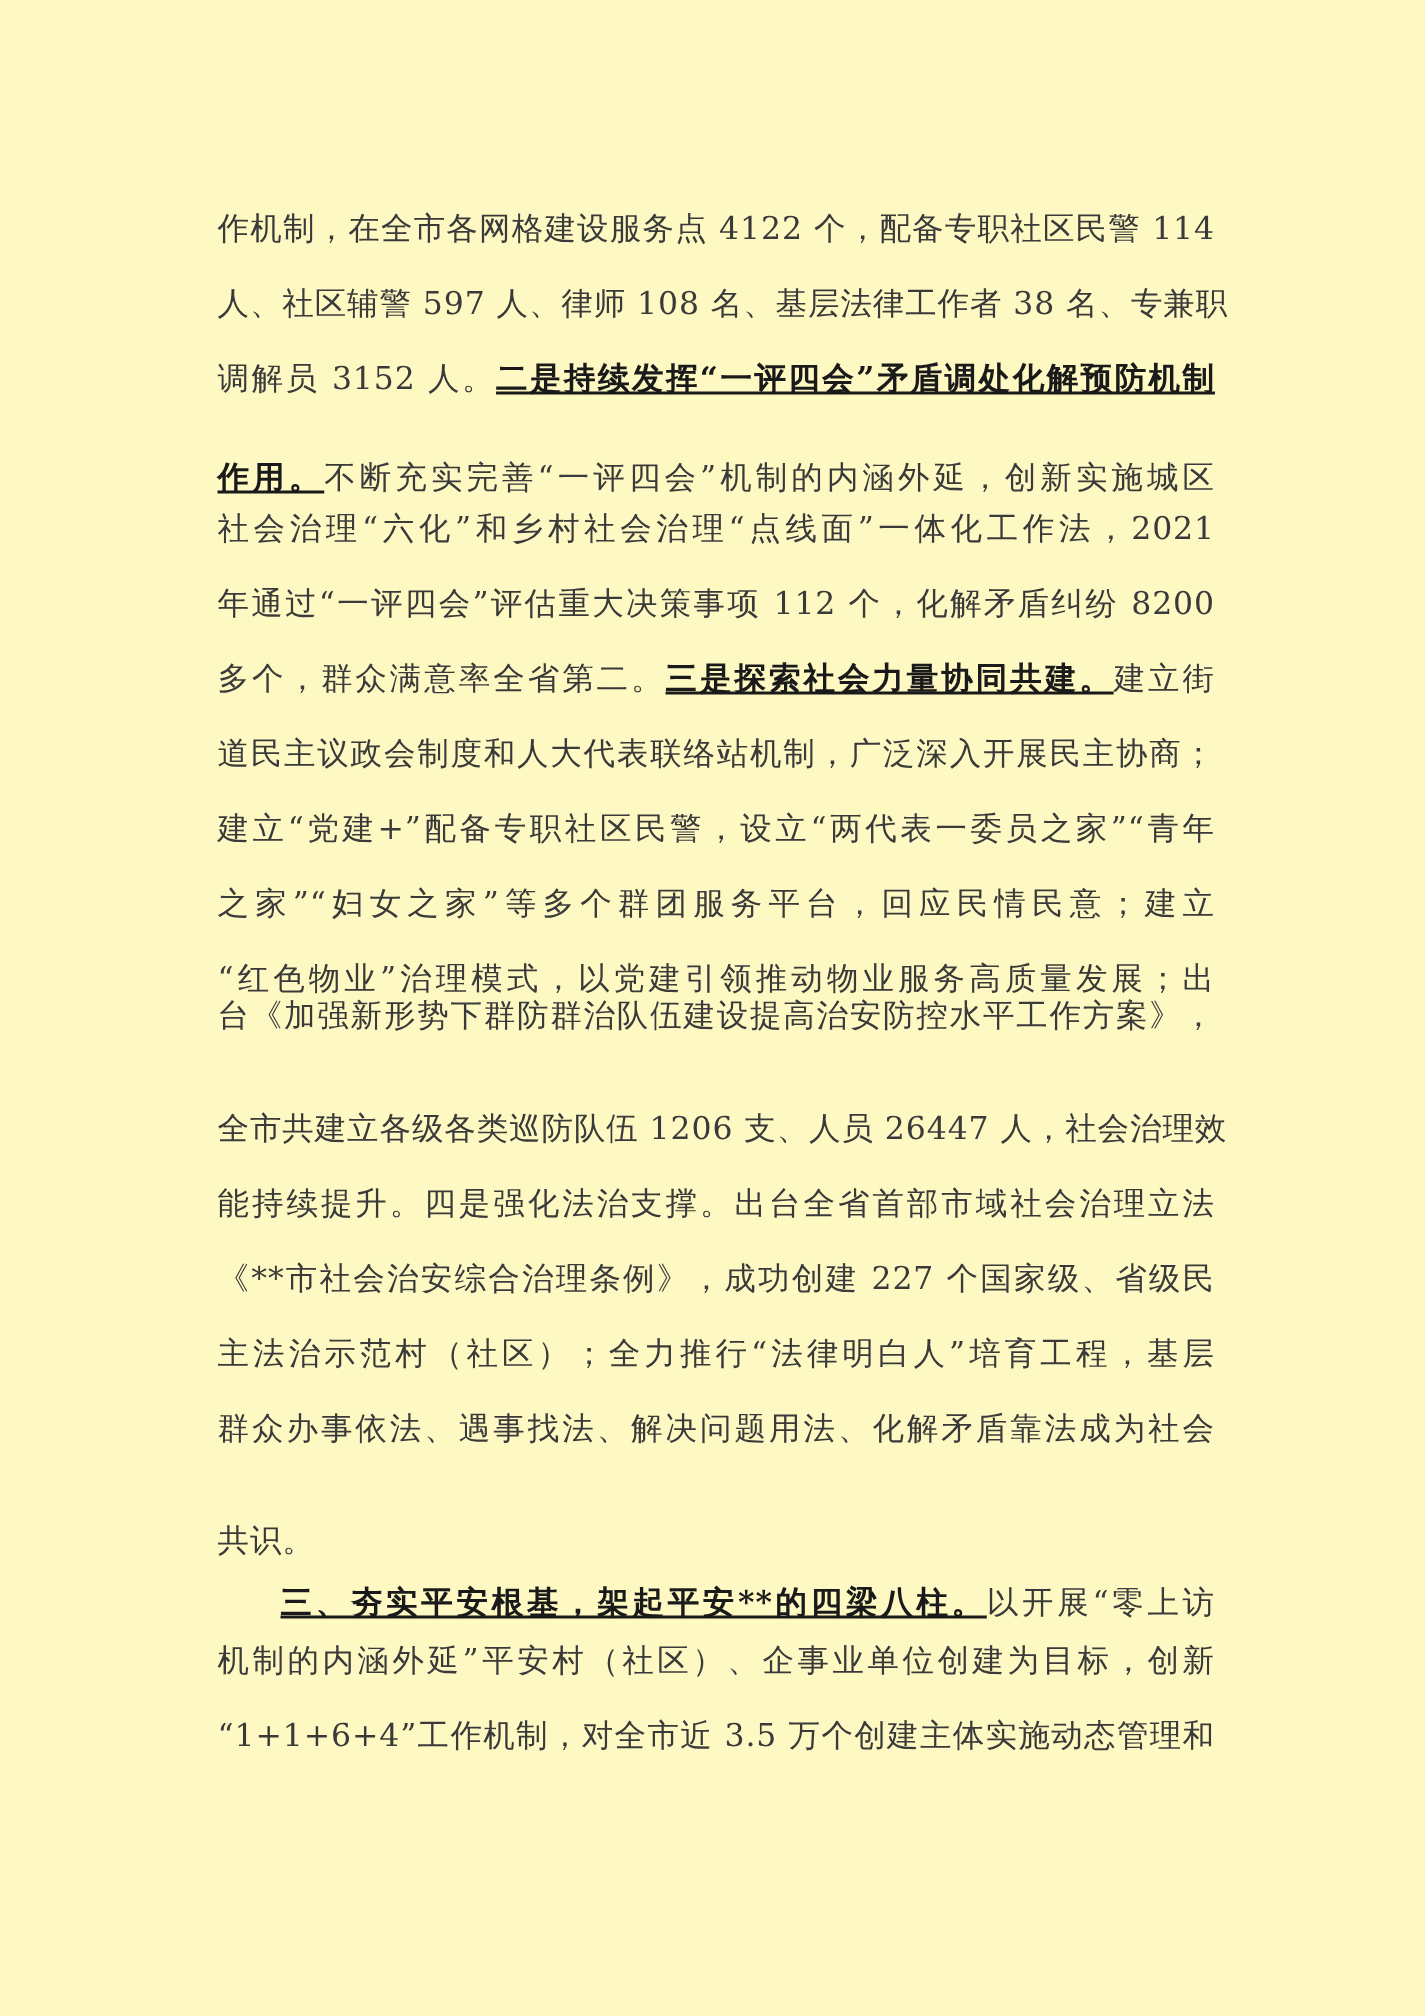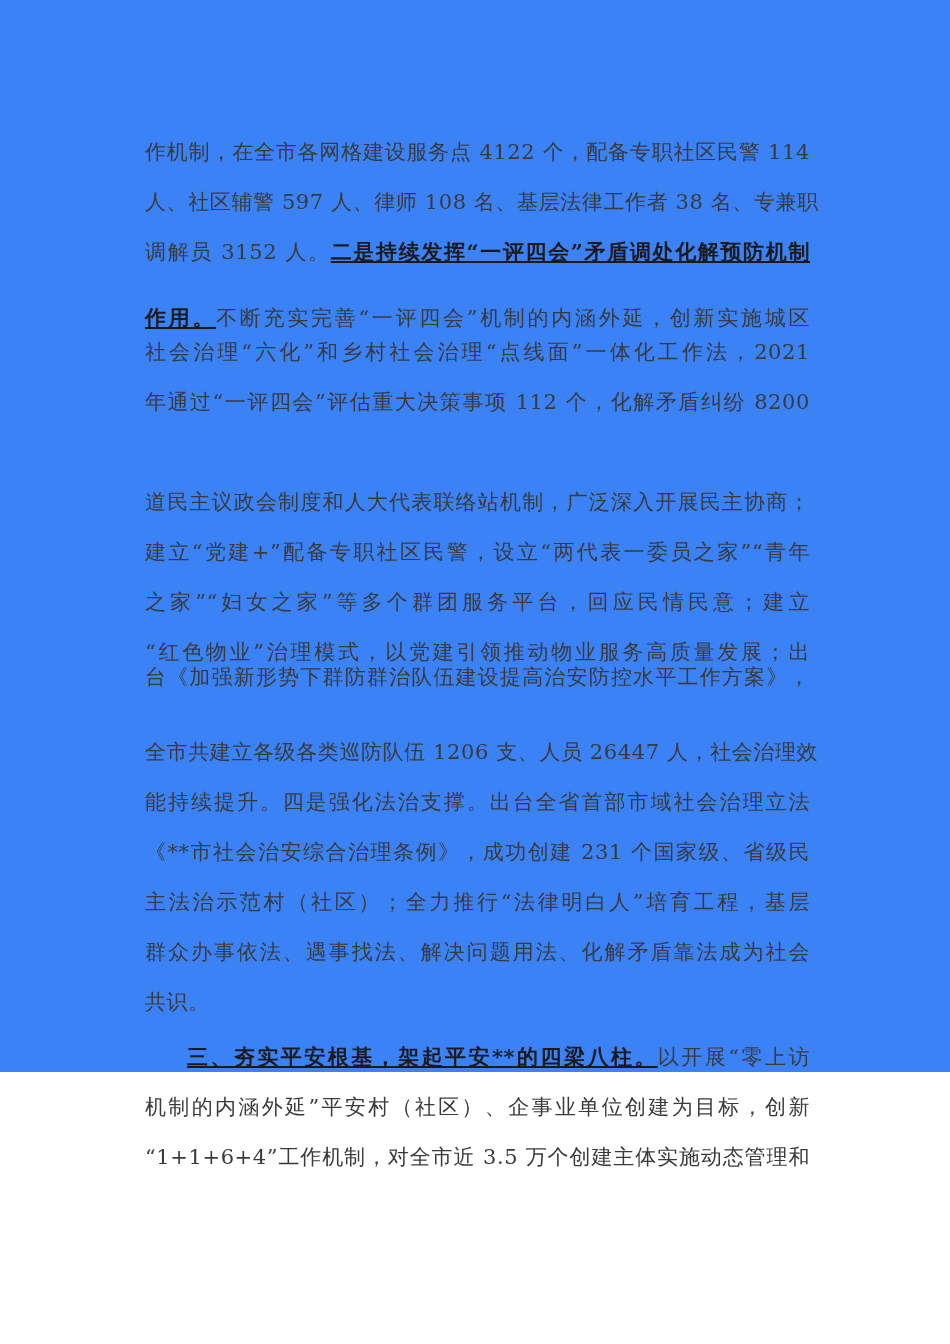--- a/index.html
+++ b/index.html
@@ -1,45 +1,46 @@
 <!DOCTYPE html>
 <html><head>
 <meta charset="utf-8">
 <style>
   html, body { margin: 0; padding: 0; background: #ffffff; }
   body { width: 950px; height: 1344px; position: relative; overflow: hidden; }
-  .page { position: absolute; left: 0; top: 0; width: 950px; height: 1072px; background: #3b82f6; }
+  .page { position: absolute; left: 0; top: 0; width: 950px; height: 1344px; background: #fef9c3; }
   .line {
     position: absolute; left: 145px; width: 665px; height: 30px;
     font-family: "DejaVu Serif", "Liberation Serif", serif;
     font-size: 21px; line-height: 30px; color: #3a3a3a;
     white-space: nowrap; letter-spacing: 0.6px;
     text-align: justify; text-align-last: justify;
   }
-  .line.last { text-align-last: left; }
-  .line.indent { text-indent: 42px; }
+  .line.last { text-align-last: left; margin-top: 25px; }
+  .line.indent { text-indent: 42px; margin-top: 11px; }
   .b { font-weight: bold; color: #1a1a1a; text-decoration: underline; }
 </style>
 </head>
 <body>
 
 <div class="page">
   <div class="line" style="top:137px"><span>作机制，在全市各网格建设服务点 4122 个，配备专职社区民警 114</span></div>
   <div class="line" style="top:187px"><span>人、社区辅警 597 人、律师 108 名、基层法律工作者 38 名、专兼职</span></div>
   <div class="line" style="top:237px"><span>调解员 3152 人。</span><span class="b">二是持续发挥“一评四会”矛盾调处化解预防机制</span></div>
   <div class="line" style="top:303px"><span class="b">作用。</span><span>不断充实完善“一评四会”机制的内涵外延，创新实施城区</span></div>
   <div class="line" style="top:337px"><span>社会治理“六化”和乡村社会治理“点线面”一体化工作法，2021</span></div>
   <div class="line" style="top:387px"><span>年通过“一评四会”评估重大决策事项 112 个，化解矛盾纠纷 8200</span></div>
+  <div class="line" style="top:437px"><span>多个，群众满意率全省第二。</span><span class="b">三是探索社会力量协同共建。</span><span>建立街</span></div>
   <div class="line" style="top:487px"><span>道民主议政会制度和人大代表联络站机制，广泛深入开展民主协商；</span></div>
   <div class="line" style="top:537px"><span>建立“党建+”配备专职社区民警，设立“两代表一委员之家”“青年</span></div>
   <div class="line" style="top:587px"><span>之家”“妇女之家”等多个群团服务平台，回应民情民意；建立</span></div>
   <div class="line" style="top:637px"><span>“红色物业”治理模式，以党建引领推动物业服务高质量发展；出</span></div>
   <div class="line" style="top:662px"><span>台《加强新形势下群防群治队伍建设提高治安防控水平工作方案》，</span></div>
   <div class="line" style="top:737px"><span>全市共建立各级各类巡防队伍 1206 支、人员 26447 人，社会治理效</span></div>
   <div class="line" style="top:787px"><span>能持续提升。四是强化法治支撑。出台全省首部市域社会治理立法</span></div>
-  <div class="line" style="top:837px"><span>《**市社会治安综合治理条例》，成功创建 231 个国家级、省级民</span></div>
+  <div class="line" style="top:837px"><span>《**市社会治安综合治理条例》，成功创建 227 个国家级、省级民</span></div>
   <div class="line" style="top:887px"><span>主法治示范村（社区）；全力推行“法律明白人”培育工程，基层</span></div>
   <div class="line" style="top:937px"><span>群众办事依法、遇事找法、解决问题用法、化解矛盾靠法成为社会</span></div>
   <div class="line last" style="top:987px"><span>共识。</span></div>
   <div class="line indent" style="top:1042px"><span class="b">三、夯实平安根基，架起平安**的四梁八柱。</span><span>以开展“零上访</span></div>
   <div class="line" style="top:1092px"><span>机制的内涵外延”平安村（社区）、企事业单位创建为目标，创新</span></div>
   <div class="line" style="top:1142px"><span>“1+1+6+4”工作机制，对全市近 3.5 万个创建主体实施动态管理和</span></div>
 </div>
 
 </body></html>

